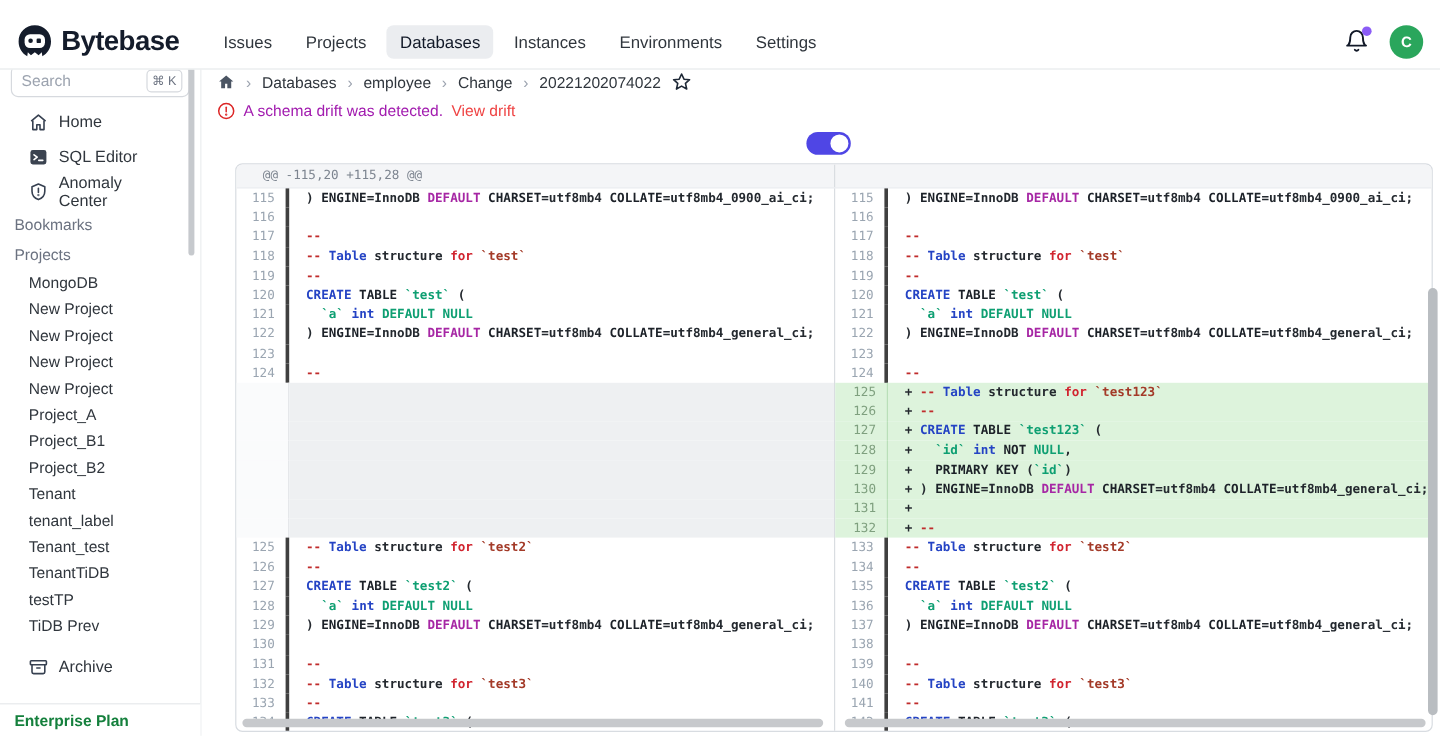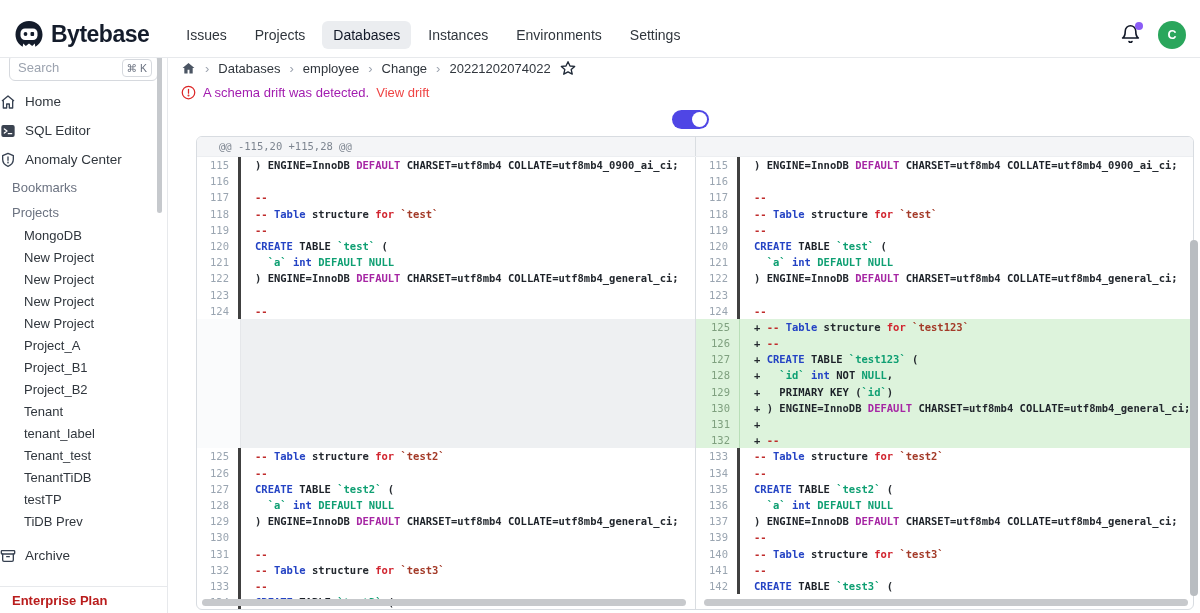--- a/index.html
+++ b/index.html
@@ -24,30 +24,30 @@
   .sidebar { position:absolute; top:46px; left:0; width:168px; bottom:0; background:#fff;
     border-right:1px solid #e7e9ec; display:flex; flex-direction:column; }
   .side-scroll { flex:1; overflow:hidden; position:relative; }
   .search-row { margin:8px 9px 6px 9px; height:27px; border:1px solid #d6d9de; border-radius:6px;
     display:flex; align-items:center; padding:0 5px 0 8px; }
   .search-input { border:none; outline:none; width:86px; font-size:13px; color:#374151;
     font-family:"Liberation Sans", sans-serif; }
   .search-input::placeholder { color:#9ca3af; }
   .kbd { margin-left:auto; border:1px solid #d6d9de; border-radius:4px; font-size:10.5px;
     color:#6b7280; padding:2px 4px; background:#fff; white-space:nowrap; }
-  .side-item { height:29px; display:flex; align-items:center; gap:9px; padding:0 0;
+  .side-item { height:29px; display:flex; align-items:center; gap:9px; padding:0 24px;
     font-size:13.5px; color:#30363d; cursor:pointer; }
   .side-item svg { flex:0 0 auto; }
   .section-label { height:25px; display:flex; align-items:flex-end; padding:0 12px 4px 12px;
     font-size:13px; color:#6b7280; }
   .proj-item { height:22px; display:flex; align-items:center; padding:0 12px 0 24px;
     font-size:13px; color:#30363d; cursor:pointer; white-space:nowrap; }
   .archive-row { margin-top:9px; }
   .plan-row { border-top:1px solid #e7e9ec; height:27px; display:flex; align-items:center;
-    padding:0 12px; font-size:13px; font-weight:bold; color:#b91c1c; background:#fff; }
+    padding:0 12px; font-size:13px; font-weight:bold; color:#15803d; background:#fff; }
   .side-scrollbar { position:absolute; top:9px; right:5px; width:5px; height:158px;
     background:#c6c9cd; border-radius:3px; }
 
   
   .main { position:absolute; top:46px; left:168px; right:0; bottom:0; background:#fff; overflow:hidden; }
   .crumbs { display:flex; align-items:center; gap:9px; margin:14px 0 0 13px; font-size:13px; color:#30363d; }
   .crumb { cursor:pointer; font-weight:500; }
   .crumb-sep { color:#9ca3af; font-size:13px; }
   .alert-row { display:flex; align-items:center; gap:7px; margin:9px 0 0 13px; font-size:13px; }
   .alert-text { color:#a21caf; }
@@ -456,20 +456,24 @@
           </div>
           <div class="drow">
             <span class="gut">136</span>
             <span class="code"><span class="tok-p">  </span><span class="tok-t">`a`</span><span class="tok-p"> </span><span class="tok-k">int</span><span class="tok-p"> </span><span class="tok-t">DEFAULT</span><span class="tok-p"> </span><span class="tok-t">NULL</span></span>
           </div>
           <div class="drow">
             <span class="gut">137</span>
             <span class="code"><span class="tok-p">) </span><span class="tok-b">ENGINE</span><span class="tok-p">=InnoDB </span><span class="tok-m">DEFAULT</span><span class="tok-p"> </span><span class="tok-b">CHARSET</span><span class="tok-p">=utf8mb4 </span><span class="tok-b">COLLATE</span><span class="tok-p">=utf8mb4_general_ci;</span></span>
           </div>
           <div class="drow">
+            <span class="gut">138</span>
+            <span class="code"></span>
+          </div>
+          <div class="drow">
             <span class="gut">139</span>
             <span class="code"><span class="tok-c">--</span></span>
           </div>
           <div class="drow">
             <span class="gut">140</span>
             <span class="code"><span class="tok-c">-- </span><span class="tok-k">Table</span><span class="tok-p"> structure </span><span class="tok-f">for</span><span class="tok-p"> </span><span class="tok-n">`test3`</span></span>
           </div>
           <div class="drow">
             <span class="gut">141</span>
             <span class="code"><span class="tok-c">--</span></span>

